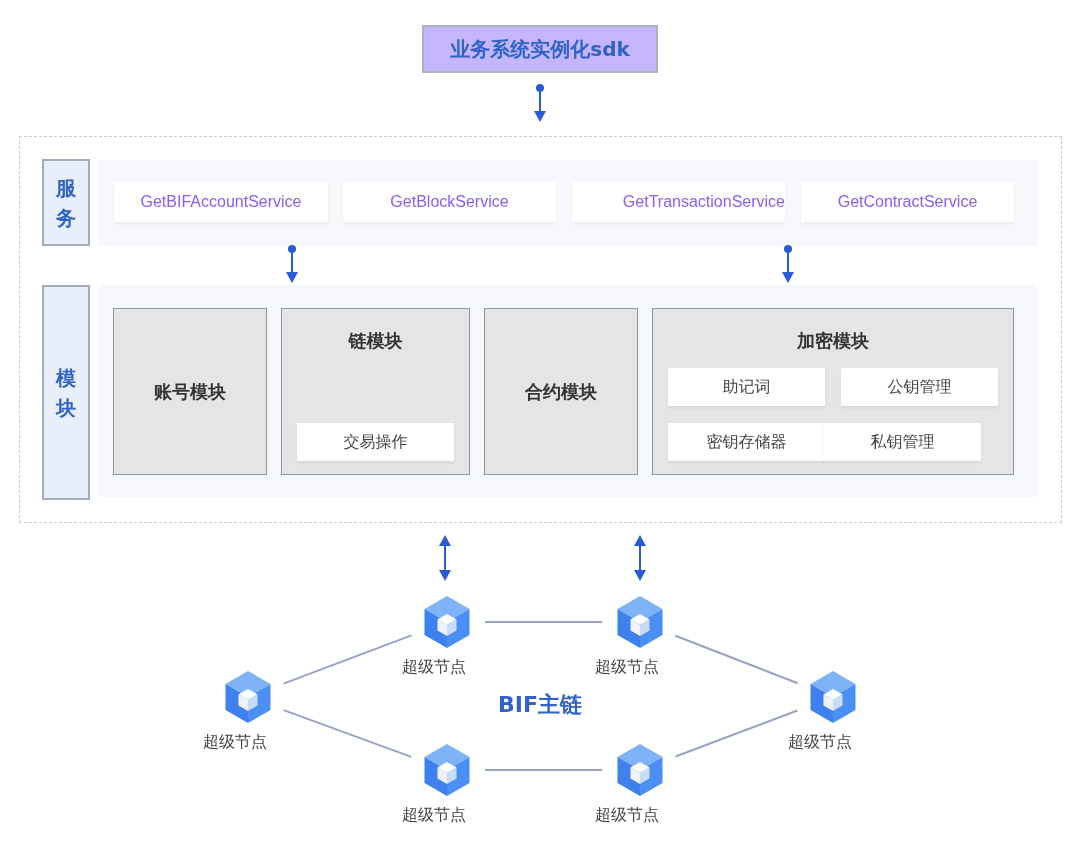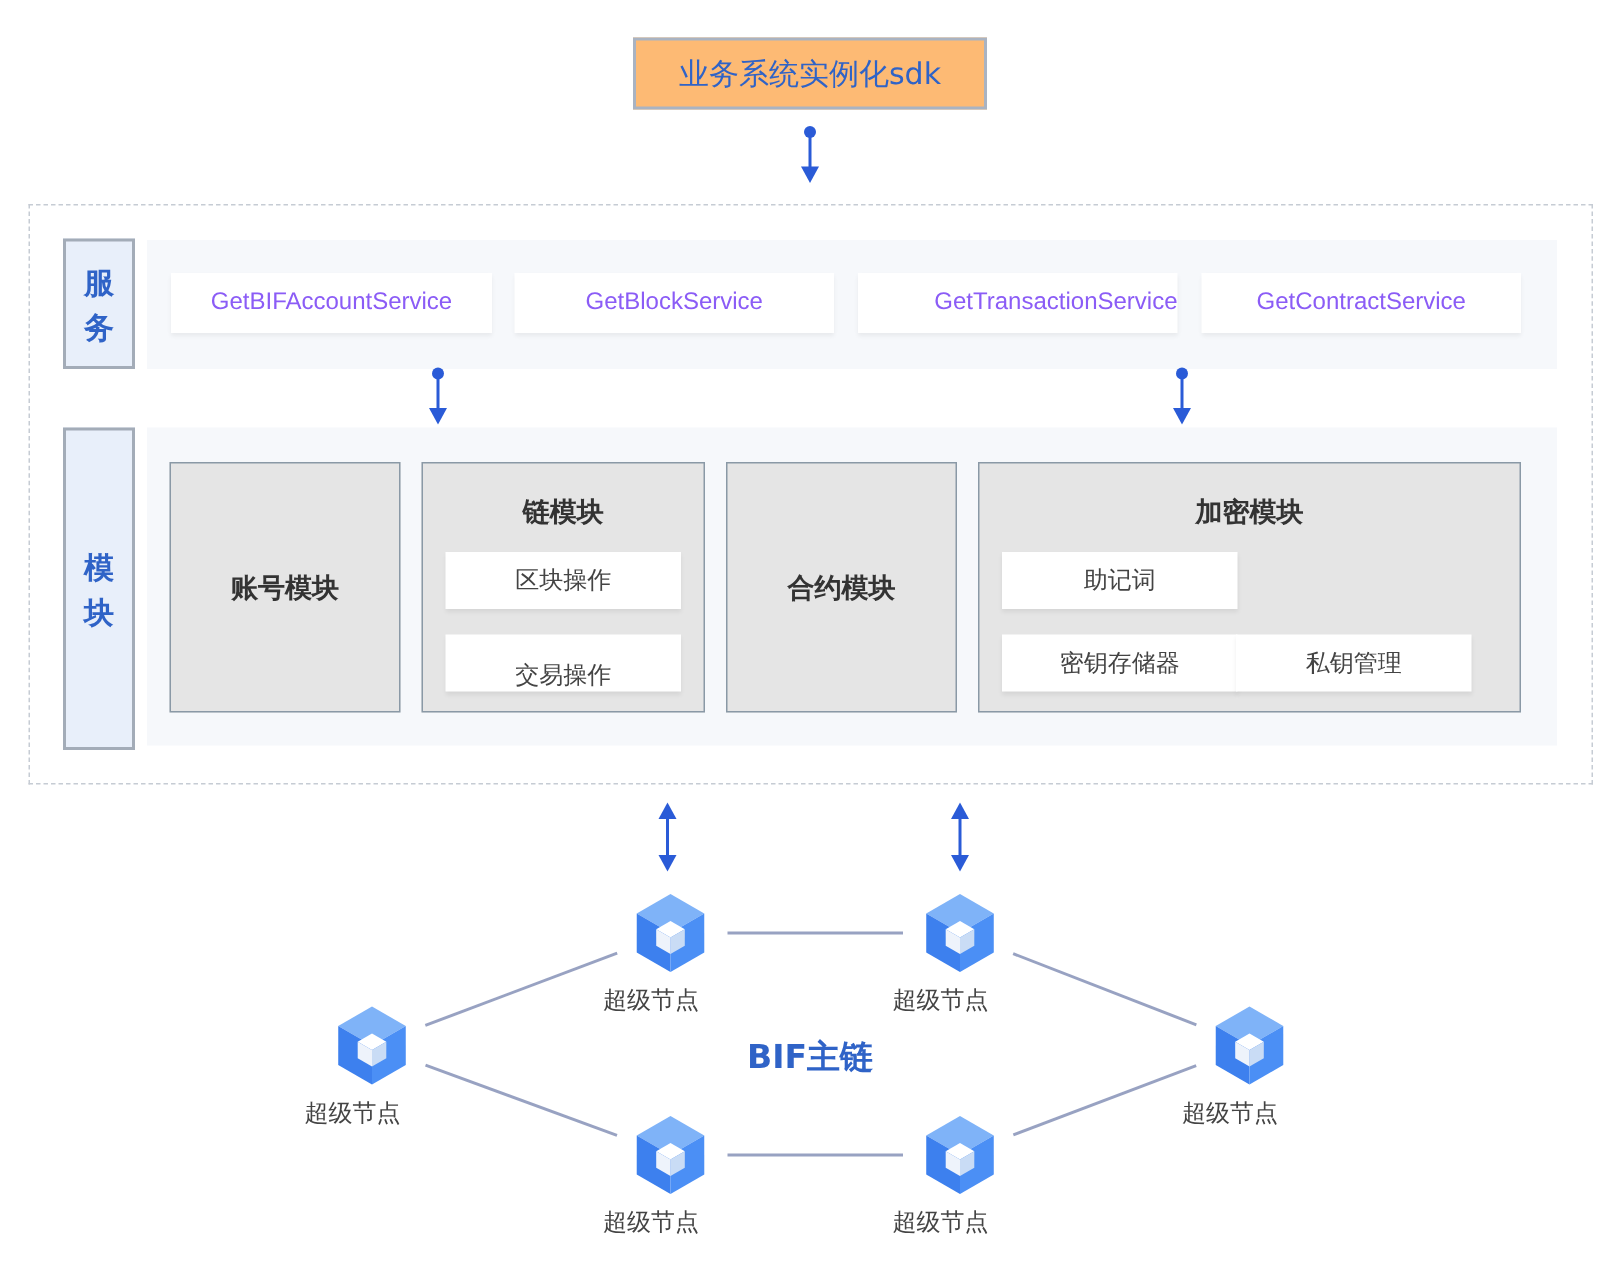--- a/index.html
+++ b/index.html
@@ -4,23 +4,23 @@
 <style>
   * { box-sizing: border-box; margin: 0; padding: 0; }
   html, body { width: 1080px; height: 850px; background: #ffffff; overflow: hidden; }
   body { position: relative; font-family: "DejaVu Sans", "Liberation Sans", sans-serif; color: #333; }
 
   .abs { position: absolute; }
 
   
   #sdk-box {
     left: 422px; top: 25px; width: 236px; height: 48px;
-    background: #fdba74; border: 2px solid #a9b3c2;
+    background: #c4b5fd; border: 2px solid #a9b3c2;
     display: flex; align-items: center; justify-content: center;
-    font-size: 20px; font-weight: normal; color: #2f63c7;
+    font-size: 20px; font-weight: bold; color: #2f63c7;
   }
 
   
   #sdk-container {
     left: 19px; top: 136px; width: 1043px; height: 387px;
     border: 1.5px dashed #c6ccd4;
   }
 
   
   .band { background: #f6f8fb; }
@@ -94,36 +94,36 @@
 <div class="abs svc" style="left:801px;width:213px;">
   <span>GetContractService</span>
 </div>
 
 <div class="abs mod" style="left:113px;width:154px;">
   <div class="mod-title center-title">账号模块</div>
 </div>
 
 <div class="abs mod" style="left:281px;width:189px;">
   <div class="mod-title" style="margin-top:20px;">链模块</div>
-  <div class="sub" style="left:15px;top:59px;width:157px;">
-    <span>区块操作</span>
-  </div>
-  <div class="sub" style="left:15px;top:114px;width:157px;align-items:flex-end;">
+  <div class="sub" style="left:15px;top:114px;width:157px;">
     <span>交易操作</span>
   </div>
 </div>
 
 <div class="abs mod" style="left:484px;width:154px;">
   <div class="mod-title center-title">合约模块</div>
 </div>
 
 <div class="abs mod" style="left:652px;width:362px;">
   <div class="mod-title" style="margin-top:20px;">加密模块</div>
   <div class="sub" style="left:15px;top:59px;width:157px;">
     <span>助记词</span>
+  </div>
+  <div class="sub" style="left:188px;top:59px;width:157px;">
+    <span>公钥管理</span>
   </div>
   <div class="sub" style="left:15px;top:114px;width:157px;">
     <span>密钥存储器</span>
   </div>
   <div class="sub" style="left:171px;top:114px;width:157px;">
     <span>私钥管理</span>
   </div>
 </div>
 
 <svg width="1080" height="850">

